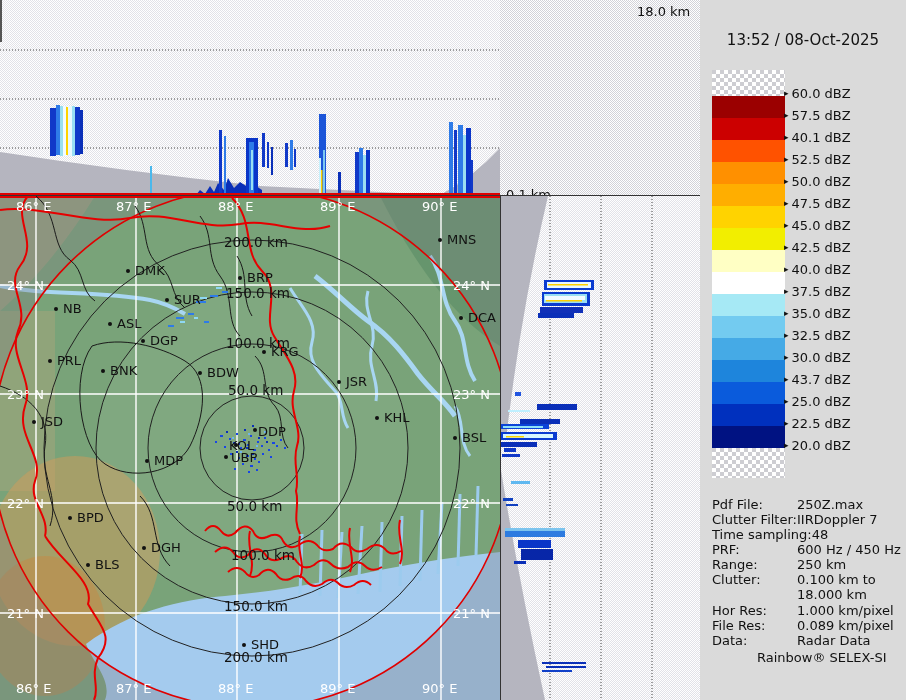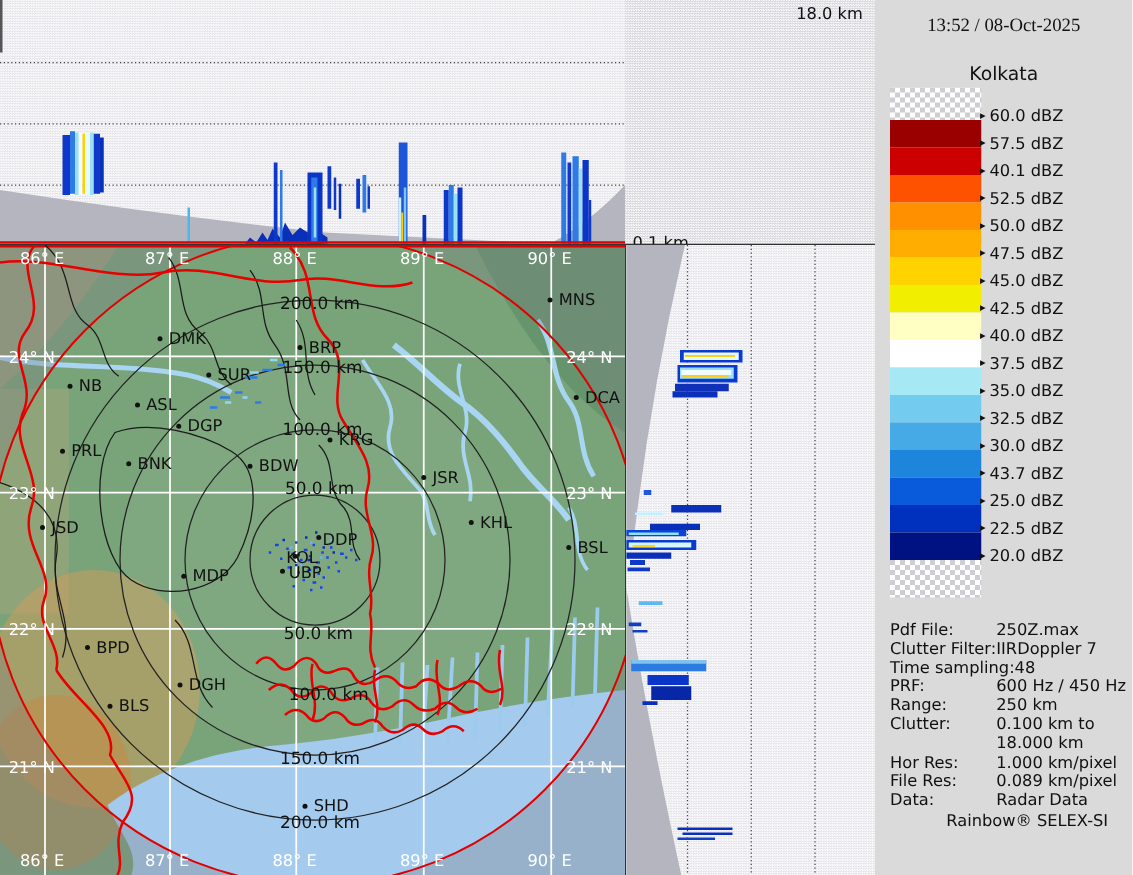--- a/index.html
+++ b/index.html
@@ -332,22 +332,21 @@
         <rect x="21" y="353" width="32" height="11" fill="#0726A8"></rect>
         <rect x="14" y="365" width="12" height="3" fill="#0A2FB8"></rect>
         <rect x="42" y="466" width="44" height="2" fill="#0A2FB8"></rect>
         <rect x="46" y="470" width="40" height="2" fill="#0A2FB8"></rect>
         <rect x="42" y="474" width="30" height="2" fill="#1040C8"></rect>
       </g>
     </svg>
   </div>
 
   <div id="legend-panel">
-    <div class="title-line" style="top:13px;font-family:Liberation Serif, serif;">13:52 / 08-Oct-2025</div>
-    <div class="title-line" style="top:50px;">Kolkata</div>
+    <div class="title-line" style="top:31px;">13:52 / 08-Oct-2025</div>
 
     <div>
       <div class="swatch checker" style="top:70px;height:26px;"></div>
       <div class="swatch" style="top: 96px; height: 22px; background-color: rgb(155, 0, 0);"></div>
       <div class="swatch" style="top: 118px; height: 22px; background-color: rgb(204, 0, 0);"></div>
       <div class="swatch" style="top: 140px; height: 22px; background-color: rgb(255, 82, 0);"></div>
       <div class="swatch" style="top: 162px; height: 22px; background-color: rgb(255, 144, 0);"></div>
       <div class="swatch" style="top: 184px; height: 22px; background-color: rgb(255, 174, 0);"></div>
       <div class="swatch" style="top: 206px; height: 22px; background-color: rgb(255, 211, 0);"></div>
       <div class="swatch" style="top: 228px; height: 22px; background-color: rgb(242, 238, 0);"></div>

